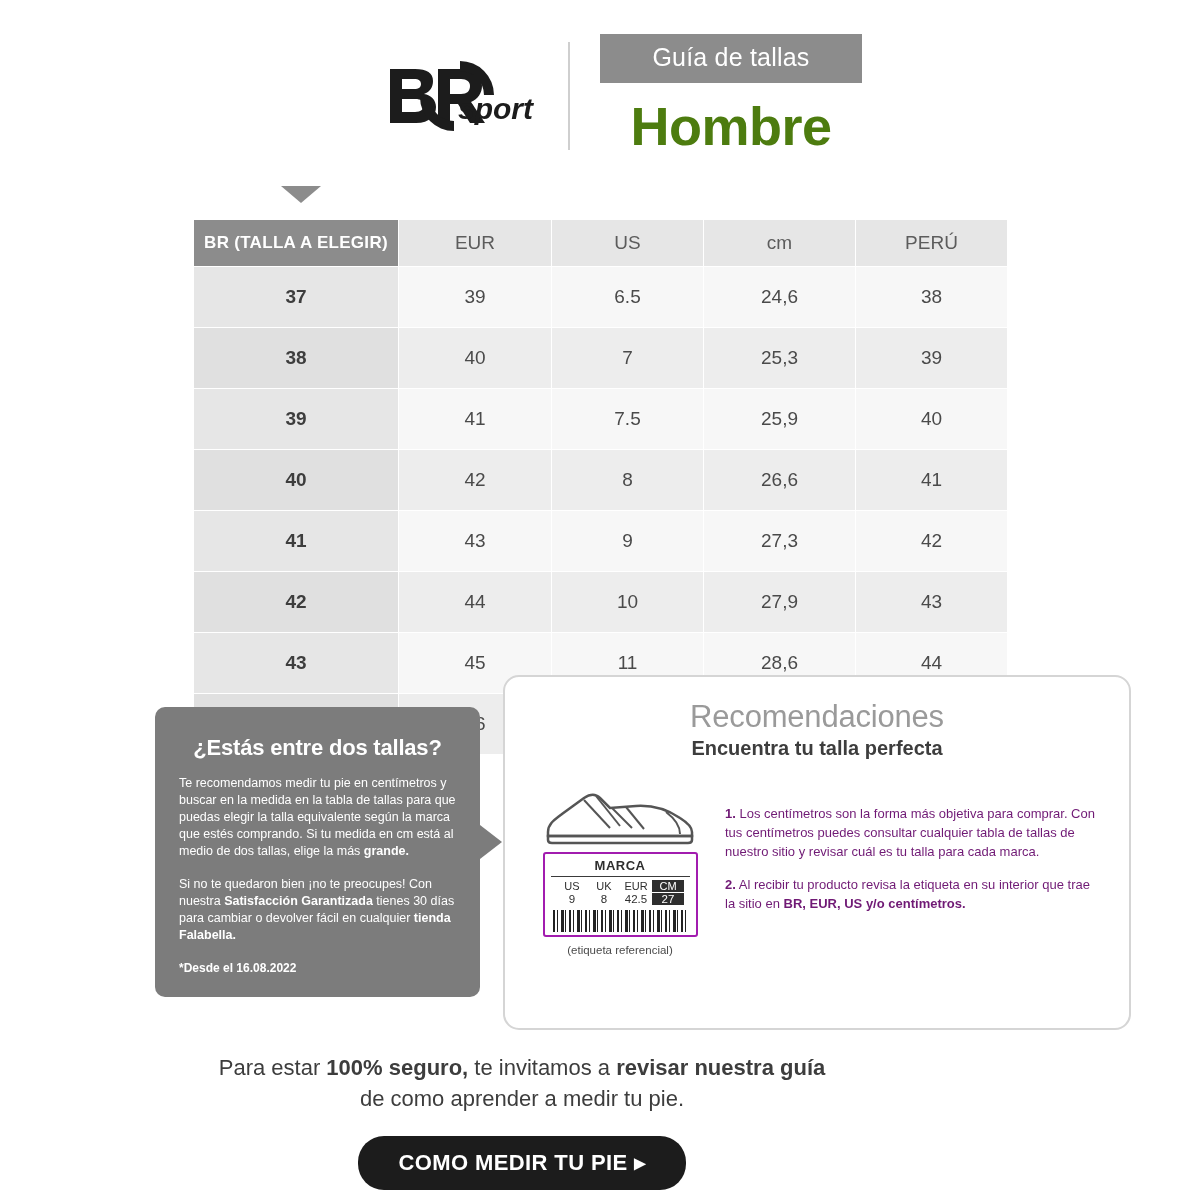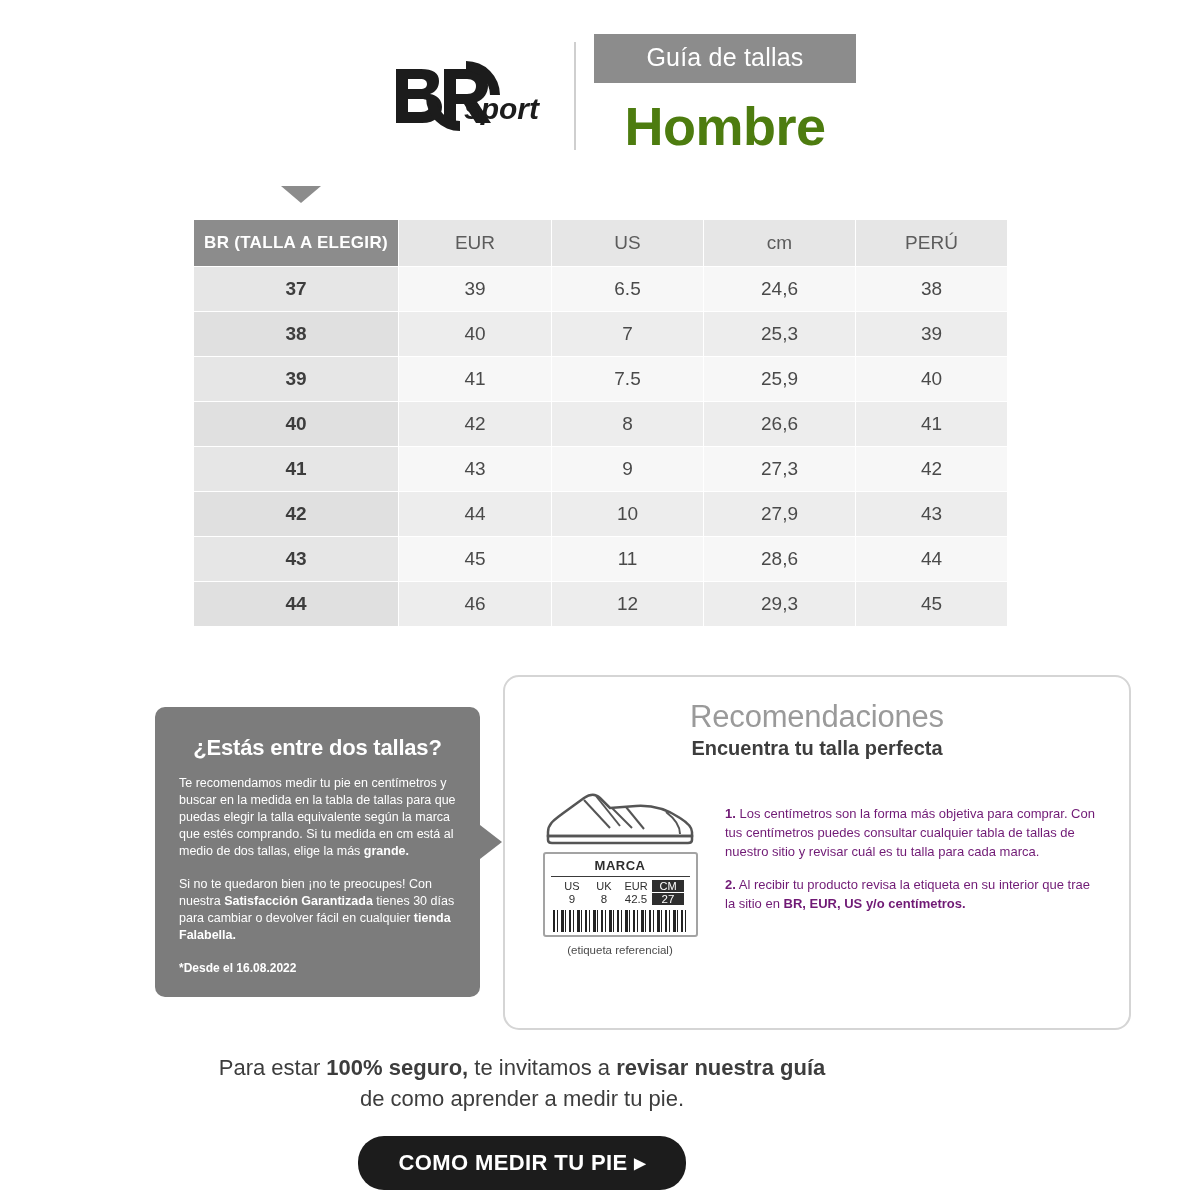--- a/index.html
+++ b/index.html
@@ -36,21 +36,21 @@
     width: 170px;
     height: 78px;
   }
   .logo svg { display: block; }
   .divider {
     width: 2px;
     height: 108px;
     background: #cfcfcf;
   }
   .header-right {
-    padding-left: 18px;
+    padding-left: 30px;
   }
   .guide-badge {
     display: inline-block;
     background: #8c8c8c;
     color: #ffffff;
     font-size: 25px;
     letter-spacing: .2px;
     padding: 9px 52px 11px 52px;
     text-align: center;
   }
@@ -83,21 +83,21 @@
   }
   table.size-table {
     border-collapse: collapse;
     width: 814px;
     table-layout: fixed;
   }
   table.size-table th, table.size-table td {
     text-align: center;
     font-size: 19px;
     color: #4a4a4a;
-    height: 45px;
+    height: 61px;
     border: 1px solid #ffffff;
   }
   table.size-table thead th {
     background: #e6e6e6;
     color: #5c5c5c;
     font-weight: normal;
     height: 47px;
     font-size: 19px;
   }
   table.size-table thead th.first {
@@ -201,21 +201,21 @@
   }
   .rec-left {
     width: 178px;
     flex-shrink: 0;
     text-align: center;
   }
   .shoe { margin: 8px auto 6px auto; display:block; }
   .label-box {
     width: 155px;
     margin: 0 auto;
-    border: 2px solid #a3a3a3;
+    border: 2px solid #a21caf;
     border-radius: 3px;
     background: #ffffff;
     padding: 4px 0 3px 0;
   }
   .label-brand {
     font-size: 13px;
     font-weight: bold;
     letter-spacing: .5px;
     color: #2e2e2e;
     border-bottom: 1px solid #3a3a3a;

